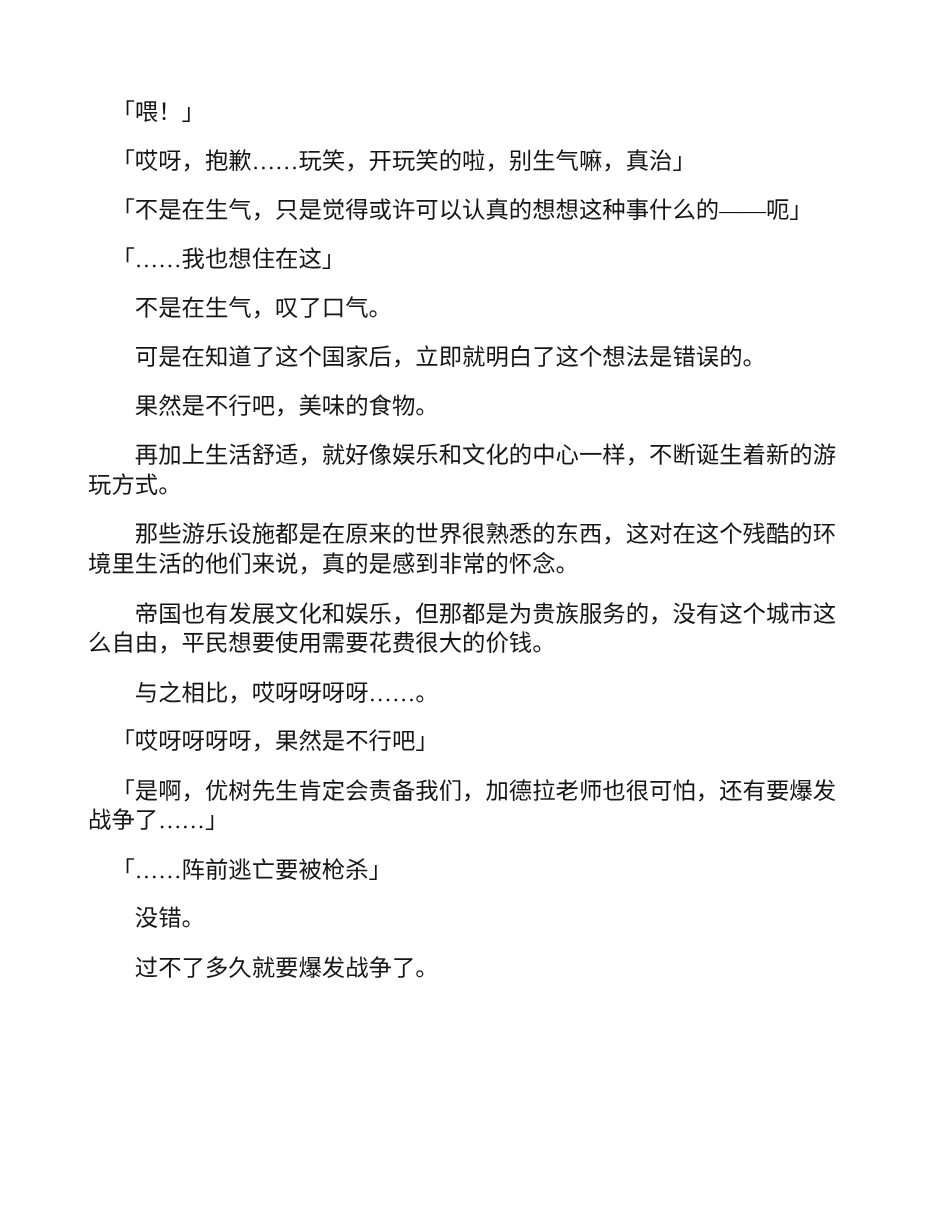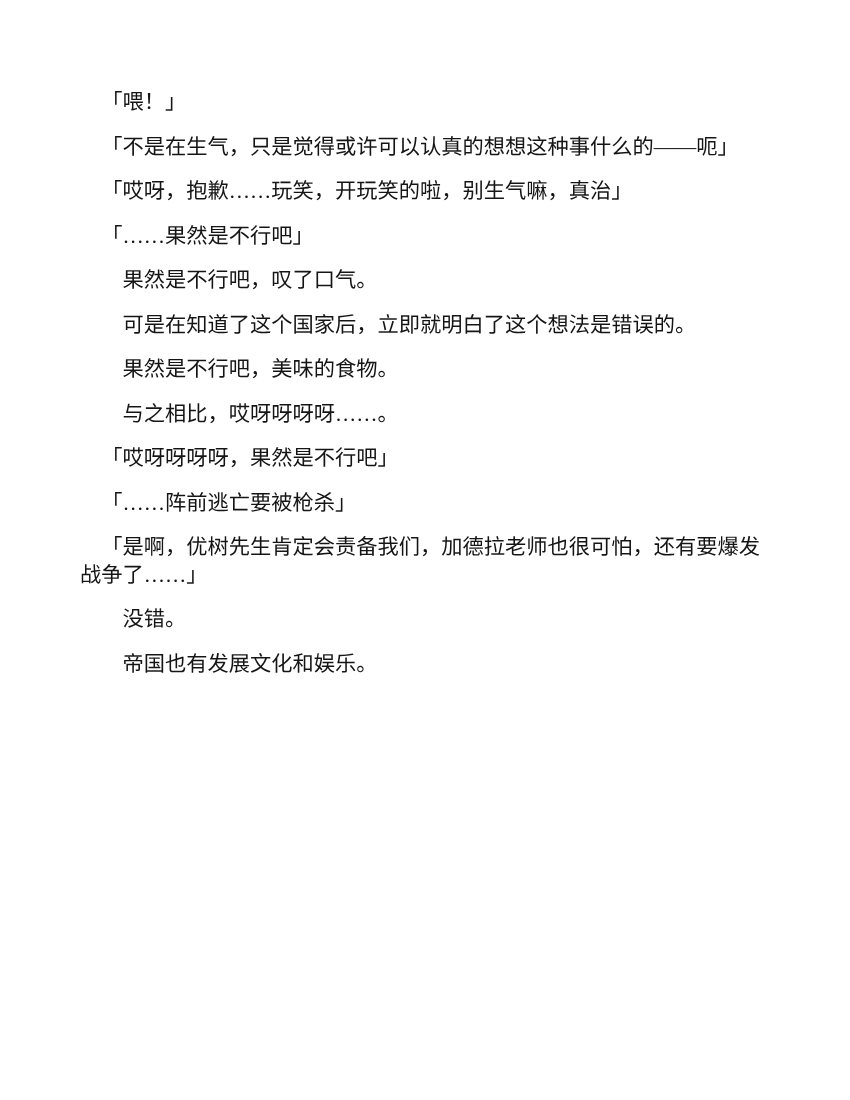--- a/index.html
+++ b/index.html
@@ -40,26 +40,29 @@
   .content p.narration {
     text-indent: 2em;
   }
 </style>
 </head>
 <body>
 
 <div class="page">
   <main class="content">
     <p class="dialogue">「喂！」</p>
+    <p class="dialogue">「哎呀，抱歉……玩笑，开玩笑的啦，别生气嘛，真治」</p>
     <p class="dialogue">「不是在生气，只是觉得或许可以认真的想想这种事什么的——呃」</p>
-    <p class="dialogue">「哎呀，抱歉……玩笑，开玩笑的啦，别生气嘛，真治」</p>
-    <p class="dialogue">「……果然是不行吧」</p>
-    <p class="narration">果然是不行吧，叹了口气。</p>
+    <p class="dialogue">「……我也想住在这」</p>
+    <p class="narration">不是在生气，叹了口气。</p>
     <p class="narration">可是在知道了这个国家后，立即就明白了这个想法是错误的。</p>
     <p class="narration">果然是不行吧，美味的食物。</p>
+    <p class="narration">再加上生活舒适，就好像娱乐和文化的中心一样，不断诞生着新的游玩方式。</p>
+    <p class="narration">那些游乐设施都是在原来的世界很熟悉的东西，这对在这个残酷的环境里生活的他们来说，真的是感到非常的怀念。</p>
+    <p class="narration">帝国也有发展文化和娱乐，但那都是为贵族服务的，没有这个城市这么自由，平民想要使用需要花费很大的价钱。</p>
     <p class="narration">与之相比，哎呀呀呀呀……。</p>
     <p class="dialogue">「哎呀呀呀呀，果然是不行吧」</p>
+    <p class="dialogue">「是啊，优树先生肯定会责备我们，加德拉老师也很可怕，还有要爆发战争了……」</p>
     <p class="dialogue">「……阵前逃亡要被枪杀」</p>
-    <p class="dialogue">「是啊，优树先生肯定会责备我们，加德拉老师也很可怕，还有要爆发战争了……」</p>
     <p class="narration">没错。</p>
-    <p class="narration">帝国也有发展文化和娱乐。</p>
+    <p class="narration">过不了多久就要爆发战争了。</p>
   </main>
 </div>
 
 </body></html>

